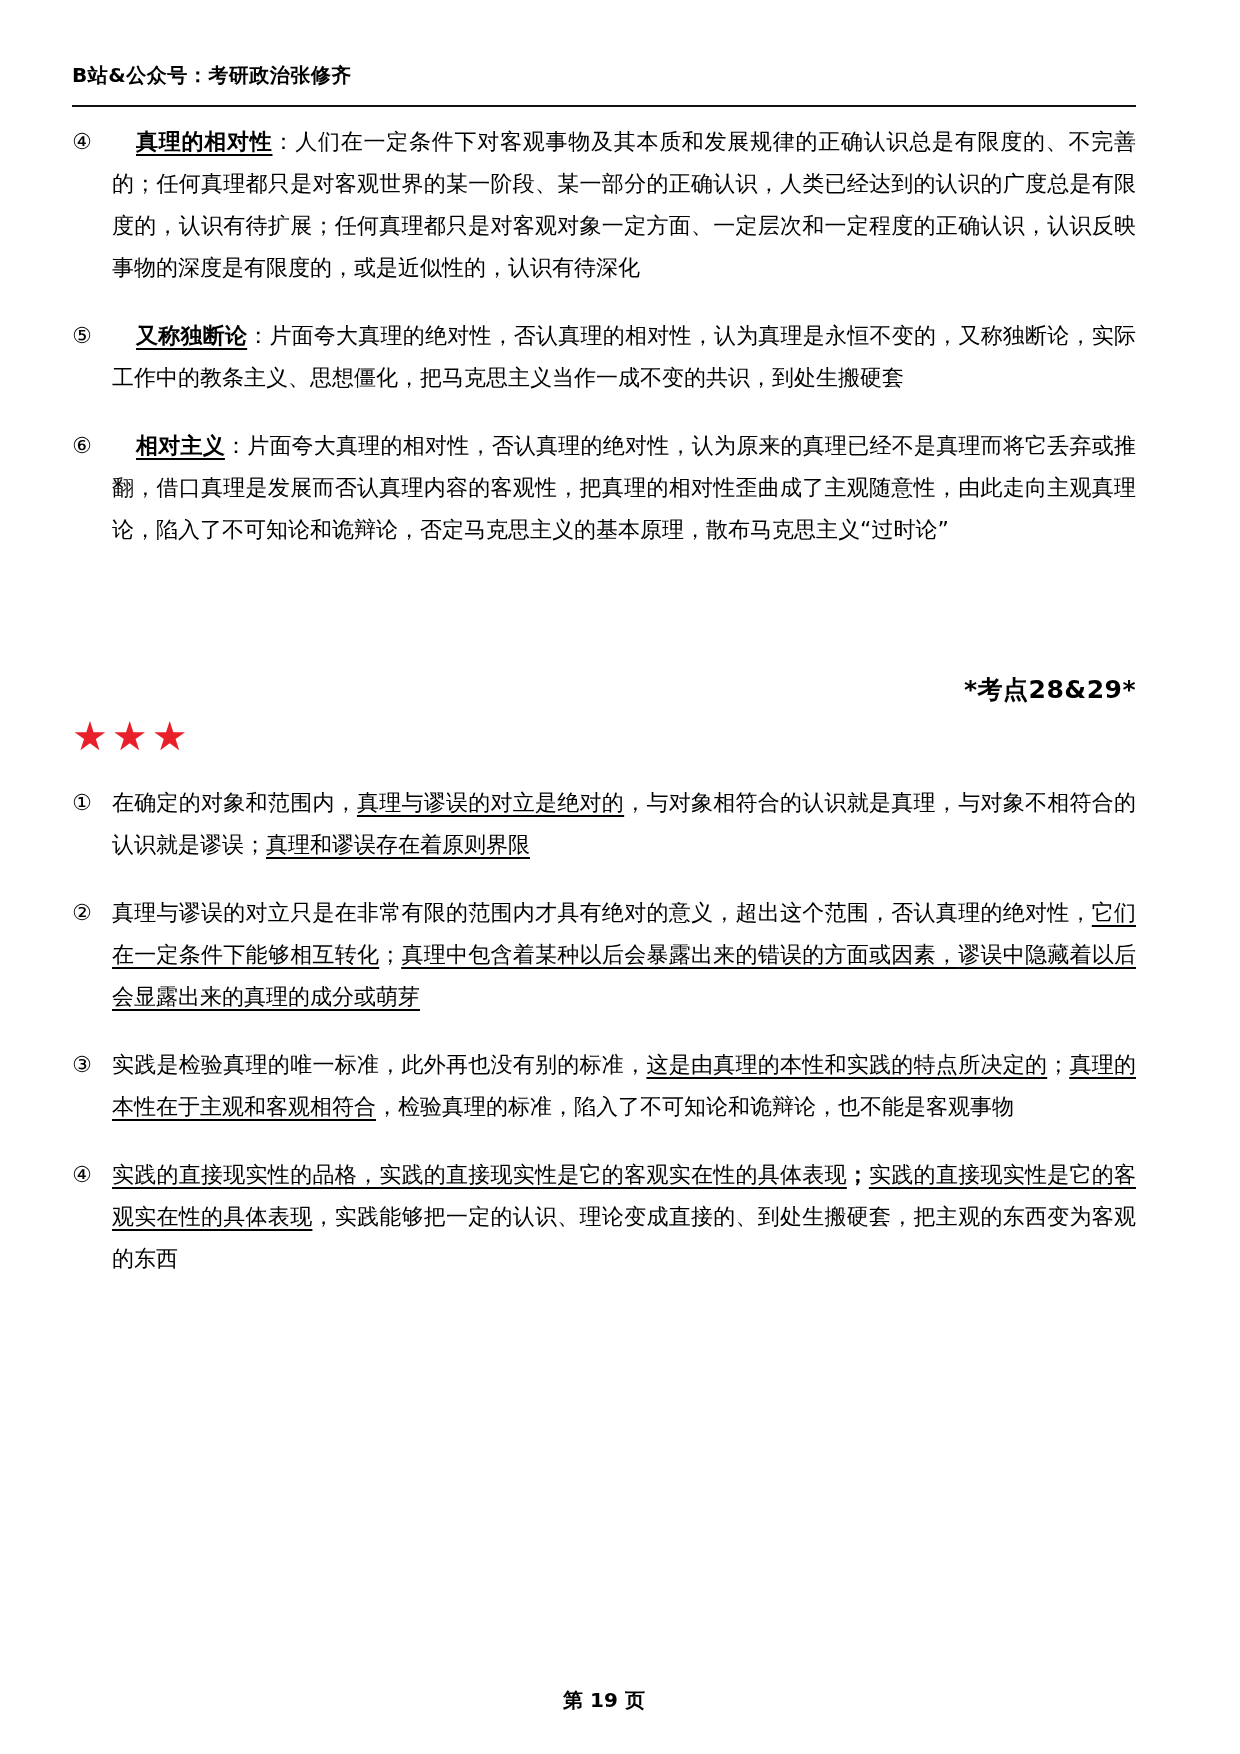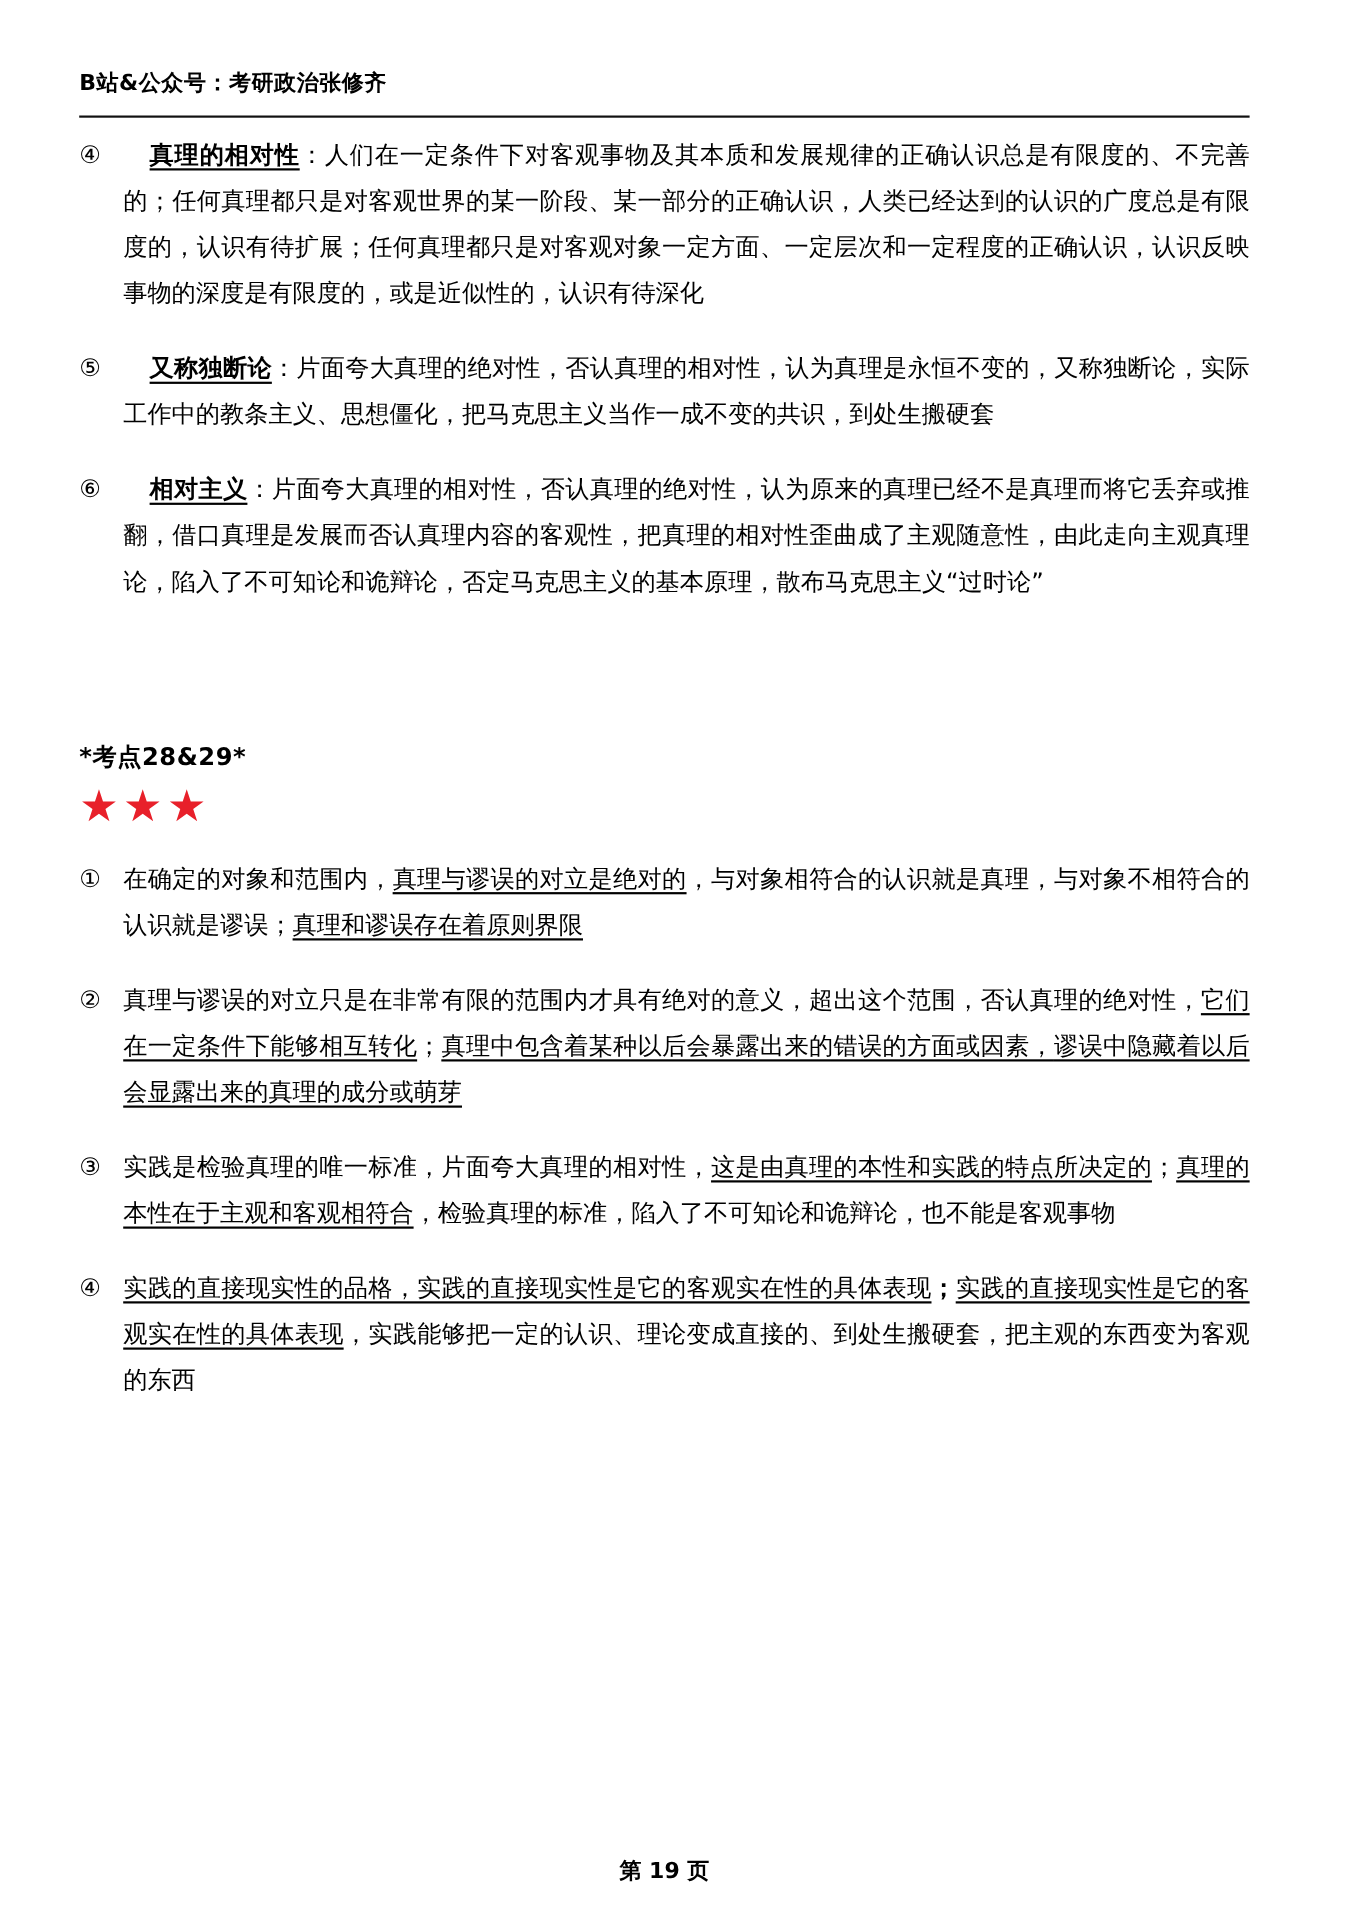--- a/index.html
+++ b/index.html
@@ -67,25 +67,26 @@
   }
   .bold {
     font-weight: bold;
   }
 
   .spacer {
     height: 96px;
   }
 
   .kaodian {
-    font-size: 22px;
+    font-size: 25px;
     font-weight: bold;
     margin-left: 0px;
     margin-bottom: 6px;
     letter-spacing: 0.5px;
+    text-align: right;
   }
   .stars {
     color: #e8202a;
     font-size: 40px;
     letter-spacing: 4px;
     line-height: 48px;
     margin-bottom: 22px;
   }
 
   .footer {
@@ -145,21 +146,21 @@
   <div class="item">
     <div class="marker">②</div>
     <div class="body">
       <span>真理与谬误的对立只是在非常有限的范围内才具有绝对的意义，超出这个范围，否认真理的绝对性，</span><span class="ul">它们在一定条件下能够相互转化</span><span>；</span><span class="ul">真理中包含着某种以后会暴露出来的错误的方面或因素，</span><span class="ul">谬误中隐藏着以后会显露出来的真理的成分或萌芽</span>
     </div>
   </div>
 
   <div class="item">
     <div class="marker">③</div>
     <div class="body">
-      <span>实践是检验真理的唯一标准，片面夸大真理的相对性，</span><span class="ul">这是由真理的本性和实践的特点所决定的</span><span>；</span><span class="ul">真理的本性在于主观和客观相符合</span><span>，检验真理的标准，陷入了不可知论和诡辩论，也不能是客观事物</span>
+      <span>实践是检验真理的唯一标准，此外再也没有别的标准，</span><span class="ul">这是由真理的本性和实践的特点所决定的</span><span>；</span><span class="ul">真理的本性在于主观和客观相符合</span><span>，检验真理的标准，陷入了不可知论和诡辩论，也不能是客观事物</span>
     </div>
   </div>
 
   <div class="item">
     <div class="marker">④</div>
     <div class="body">
       <span class="ul">实践的直接现实性的品格，实践的直接现实性是它的客观实在性的具体表现</span><span class="bold">；</span><span class="ul">实践的直接现实性是它的客观实在性的具体表现</span><span>，实践能够把一定的认识、理论变成直接的、到处生搬硬套，把主观的东西变为客观的东西</span>
     </div>
   </div>
 

